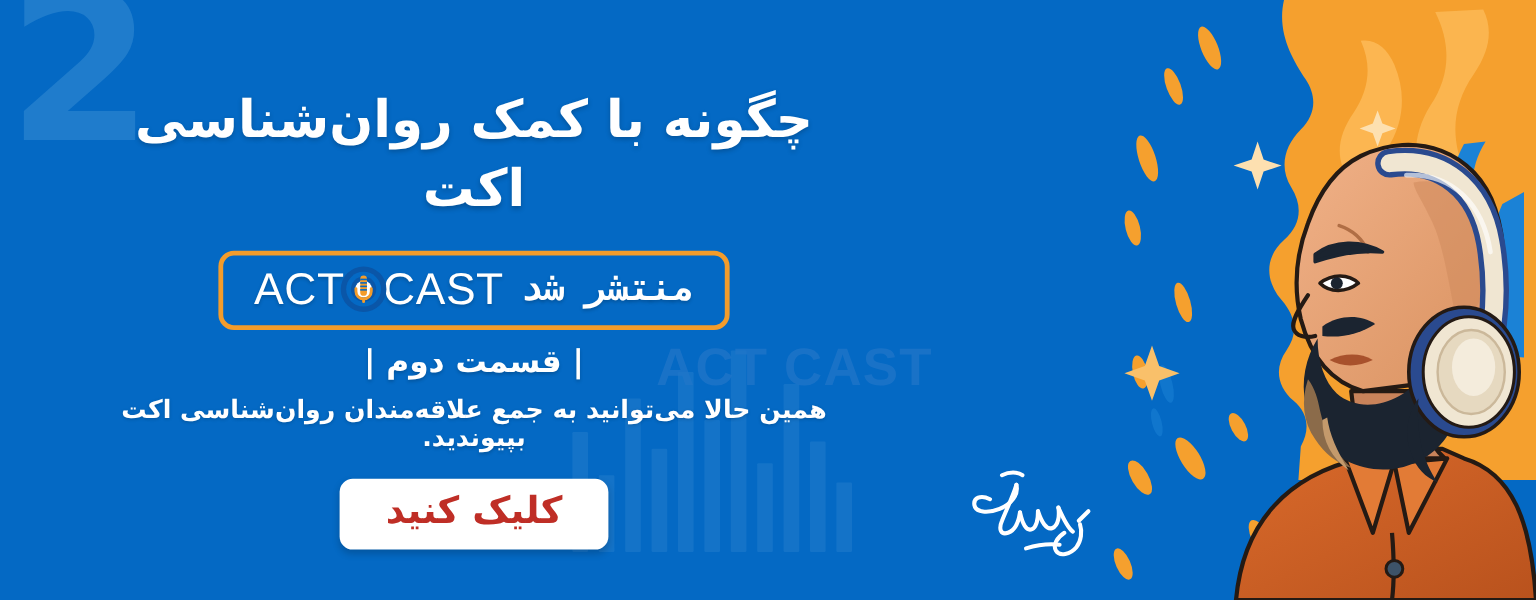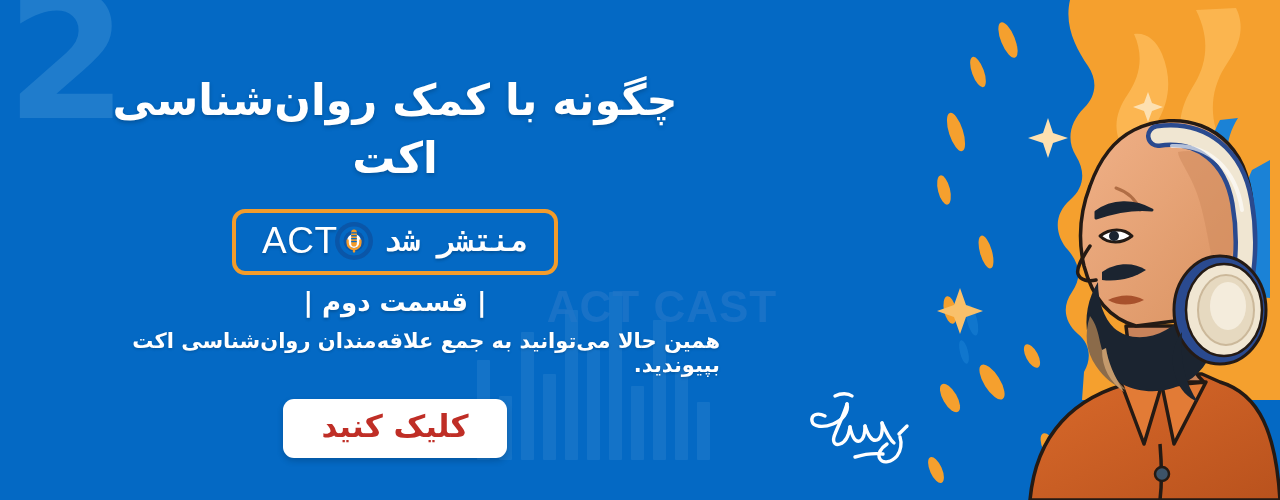--- a/index.html
+++ b/index.html
@@ -96,21 +96,21 @@
 
   .episode{
     margin-top:12px;
     color:#ffffff; font-size:26px; font-weight:700;
     text-shadow:0 2px 3px rgba(0,0,0,.2);
   }
 
   .desc{
     margin-top:12px;
     color:#ffffff; font-size:21px; font-weight:700;
-    width:650px;
+    text-align:center; width:650px;
     text-shadow:0 1px 3px rgba(0,0,0,.2);
   }
 
   .cta{
     margin-top:22px;
     background:#ffffff;
     color:#bf2e26;
     border:none;
     border-radius:11px;
     padding:10px 38px 13px;
@@ -176,20 +176,21 @@
             <circle cx="20" cy="20" r="7" fill="#ffffff"></circle>
             <rect x="17.2" y="8.5" width="5.6" height="17" rx="2.8" fill="#f39c2b"></rect>
             <rect x="17.2" y="11.2" width="5.6" height="1.3" fill="#0469c4"></rect>
             <rect x="17.2" y="14.1" width="5.6" height="1.3" fill="#0469c4"></rect>
             <rect x="17.2" y="17.0" width="5.6" height="1.3" fill="#0469c4"></rect>
             <rect x="17.2" y="19.9" width="5.6" height="1.3" fill="#0469c4"></rect>
             <path d="M13.6 19.5v2.2a6.4 6.4 0 0 0 12.8 0v-2.2" fill="none" stroke="#f39c2b" stroke-width="2.4" stroke-linecap="round"></path>
             <rect x="18.8" y="27.2" width="2.4" height="4.4" rx="1.2" fill="#f39c2b"></rect>
           </svg>
         </span>
+        <span>CAST</span>
       </span>
     </div>
 
     <div class="episode">| قسمت دوم |</div>
 
     <div class="desc">همین حالا می‌توانید به جمع علاقه‌مندان روان‌شناسی اکت بپیوندید.</div>
 
     <button class="cta" type="button">کلیک کنید</button>
   </div>
 

